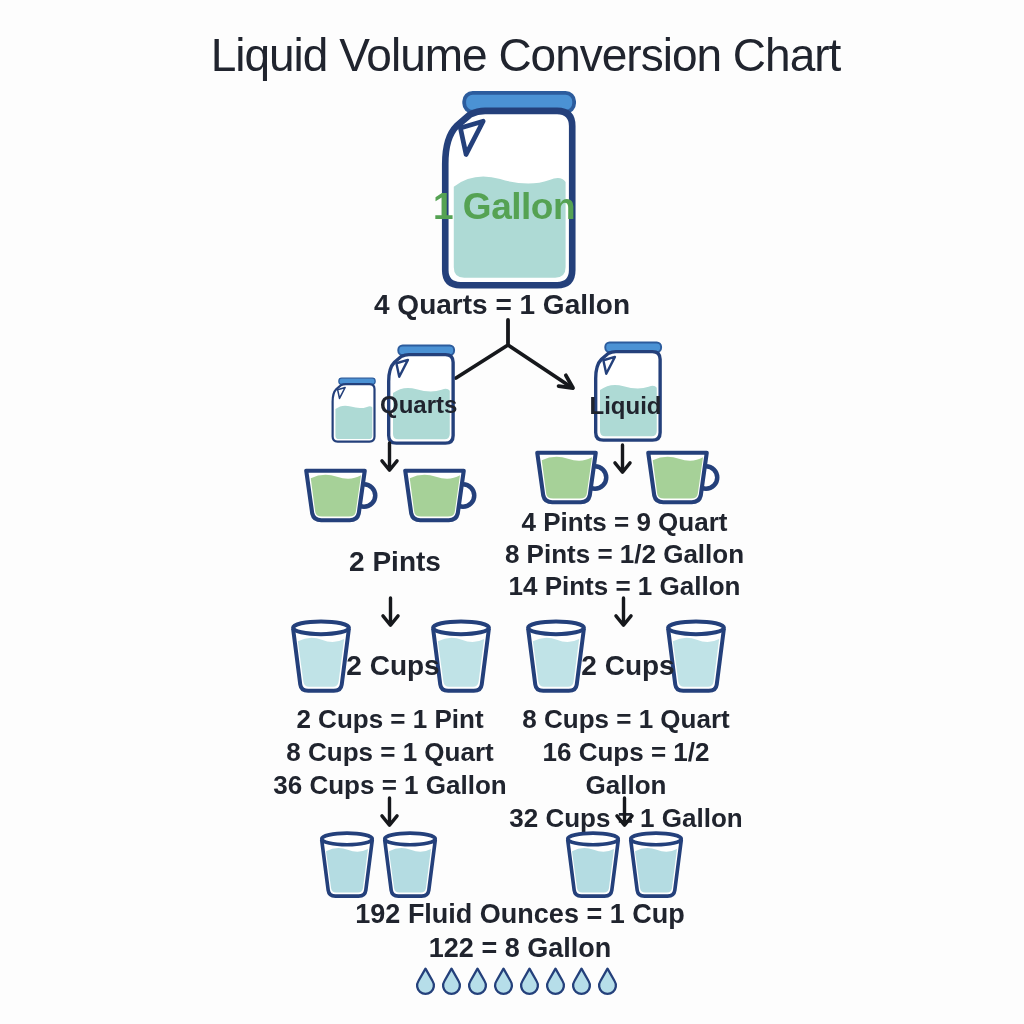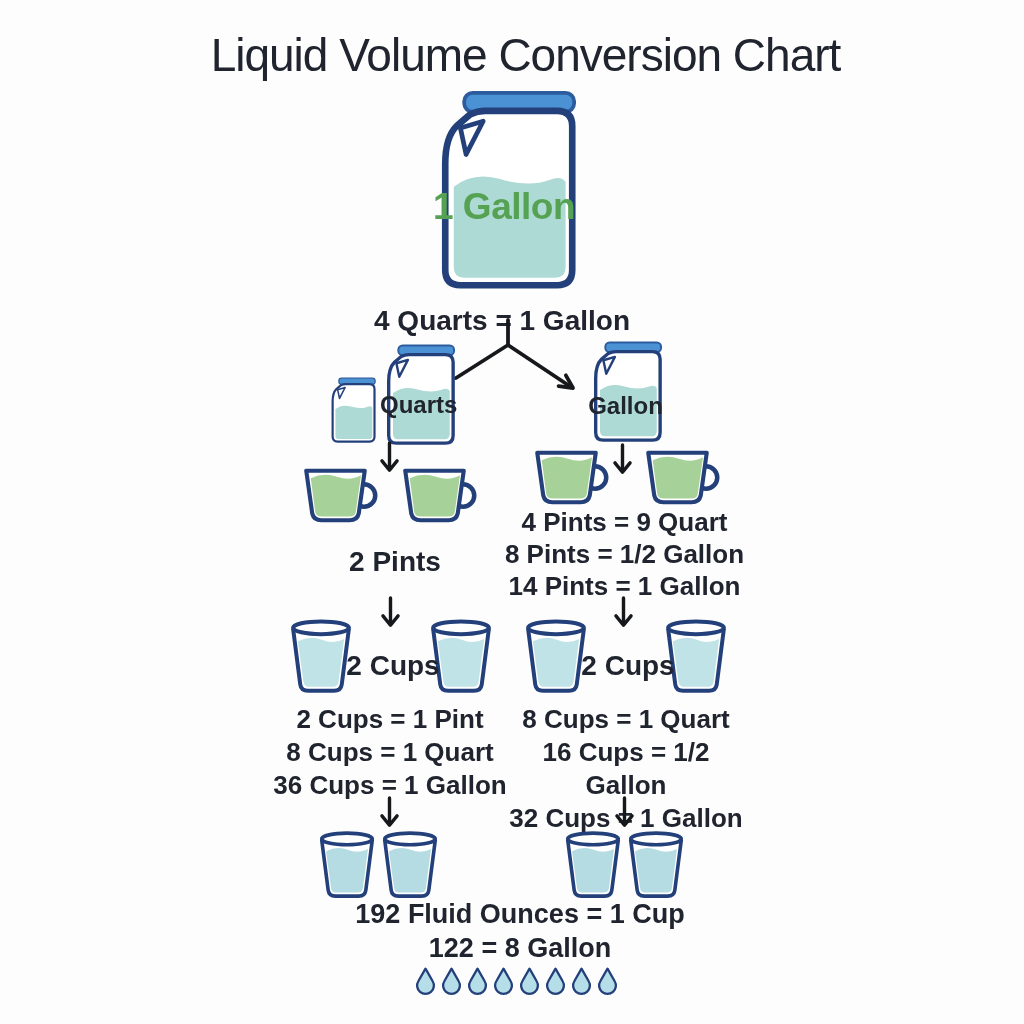--- a/index.html
+++ b/index.html
@@ -75,41 +75,41 @@
 
 <div class="stage">
 
   <div class="abs title">Liquid Volume Conversion Chart</div>
 
   <svg class="abs icon teal" style="left:428px; top:90px;" width="152" height="199">
       <use href="#jug"></use>
     </svg>
   <div class="gallon-label" style="left:428px; top:186px; width:152px;">1 Gallon</div>
 
-  <div class="abs caption" style="left:352px; top:289px; width:300px;margin-top:16px;">4 Quarts = 1 Gallon</div>
+  <div class="abs caption" style="left:352px; top:289px; width:300px;">4 Quarts = 1 Gallon</div>
 
   <svg class="abs" style="left:428px; top:318px;" width="160" height="84" viewBox="0 0 160 84">
     <path d="M 80 2 L 80 27 M 80 27 L 28 60 M 80 27 L 143 69" style="fill:none;stroke:var(--arrow,#16181c);stroke-width:3.8;stroke-linecap:round"></path>
     <g transform="translate(145,70) rotate(34)">
       <path d="M -13 -6.5 L 0 0 L -13 6.5" style="fill:none;stroke:var(--arrow,#16181c);stroke-width:3.8;stroke-linecap:round;stroke-linejoin:round"></path>
     </g>
   </svg>
 
   <svg class="abs icon teal" style="left:327px; top:377px;" width="50" height="66">
       <use href="#jug"></use>
     </svg>
   <svg class="abs icon teal" style="left:380px; top:344px;" width="77" height="101">
       <use href="#jug"></use>
     </svg>
   <div class="jug-label" style="left:380px; top:391px; width:77px;">Quarts</div>
 
   <svg class="abs icon teal" style="left:587px; top:341px;" width="77" height="101">
       <use href="#jug"></use>
     </svg>
-  <div class="jug-label" style="left:587px; top:392px; width:77px;">Gallon</div>
+  <div class="jug-label" style="left:587px; top:392px; width:77px;">Liquid</div>
 
   <svg class="abs icon" style="left:378px; top:441px;" width="23" height="34">
       <use href="#arrow-down"></use>
     </svg>
   <svg class="abs icon green" style="left:302px; top:467px;" width="76" height="57">
       <use href="#mug"></use>
     </svg>
   <svg class="abs icon green" style="left:401px; top:467px;" width="76" height="57">
       <use href="#mug"></use>
     </svg>

